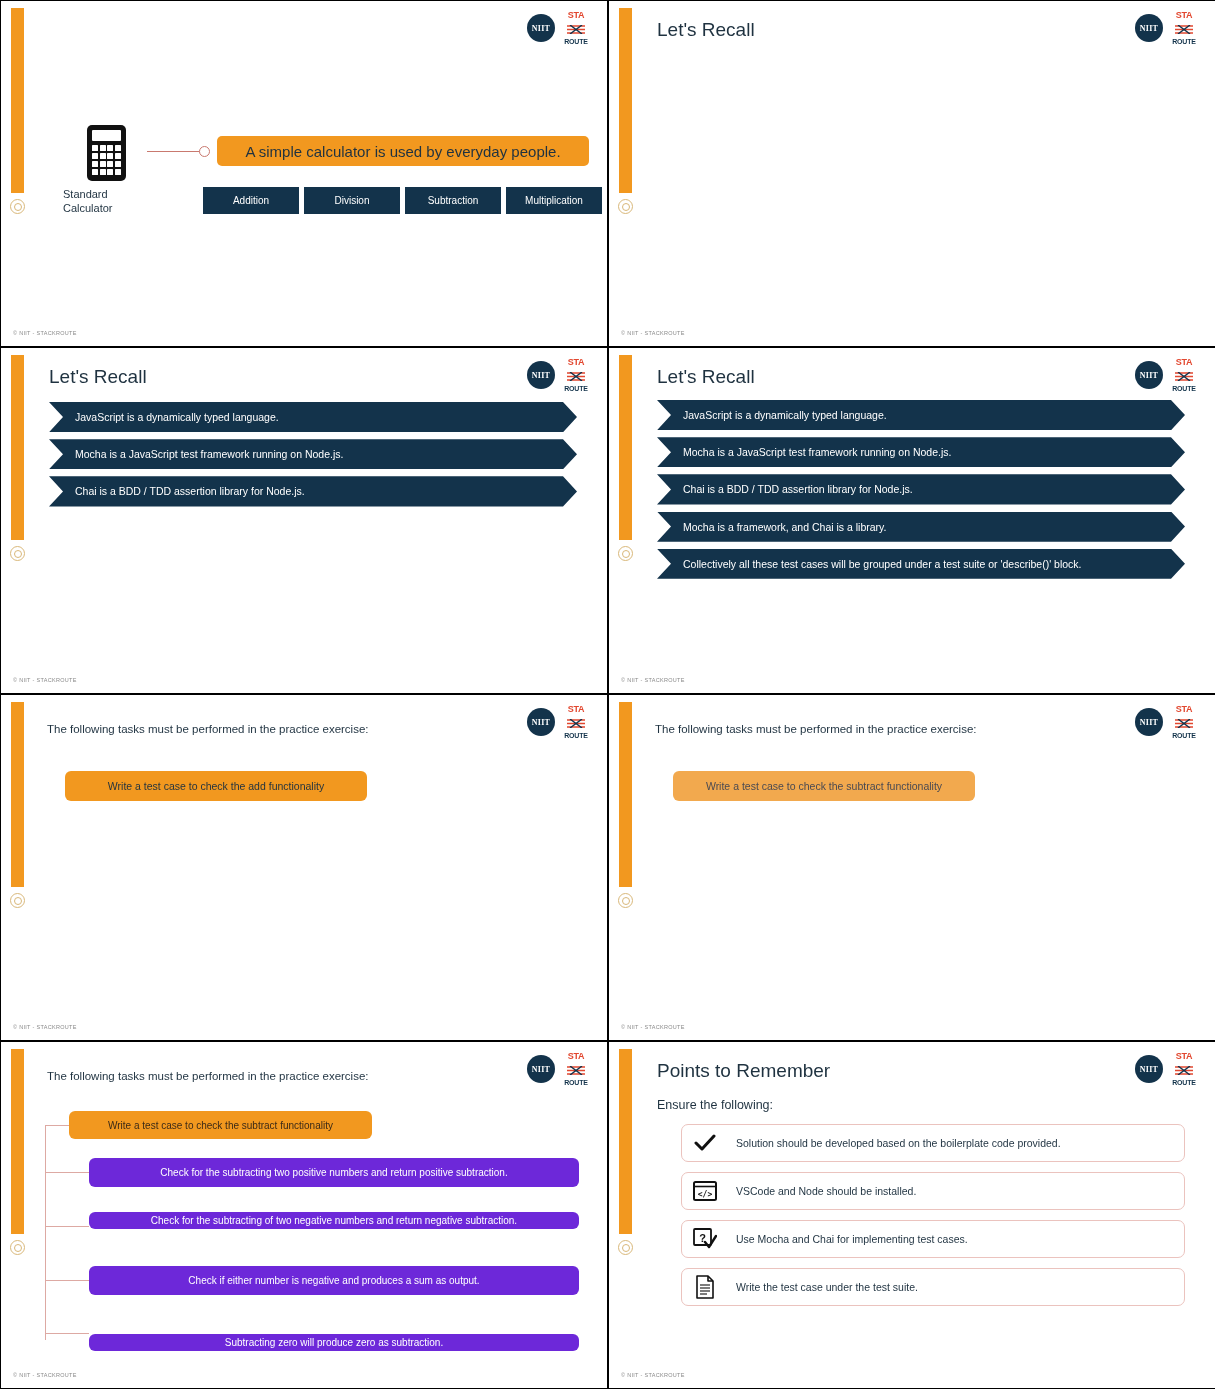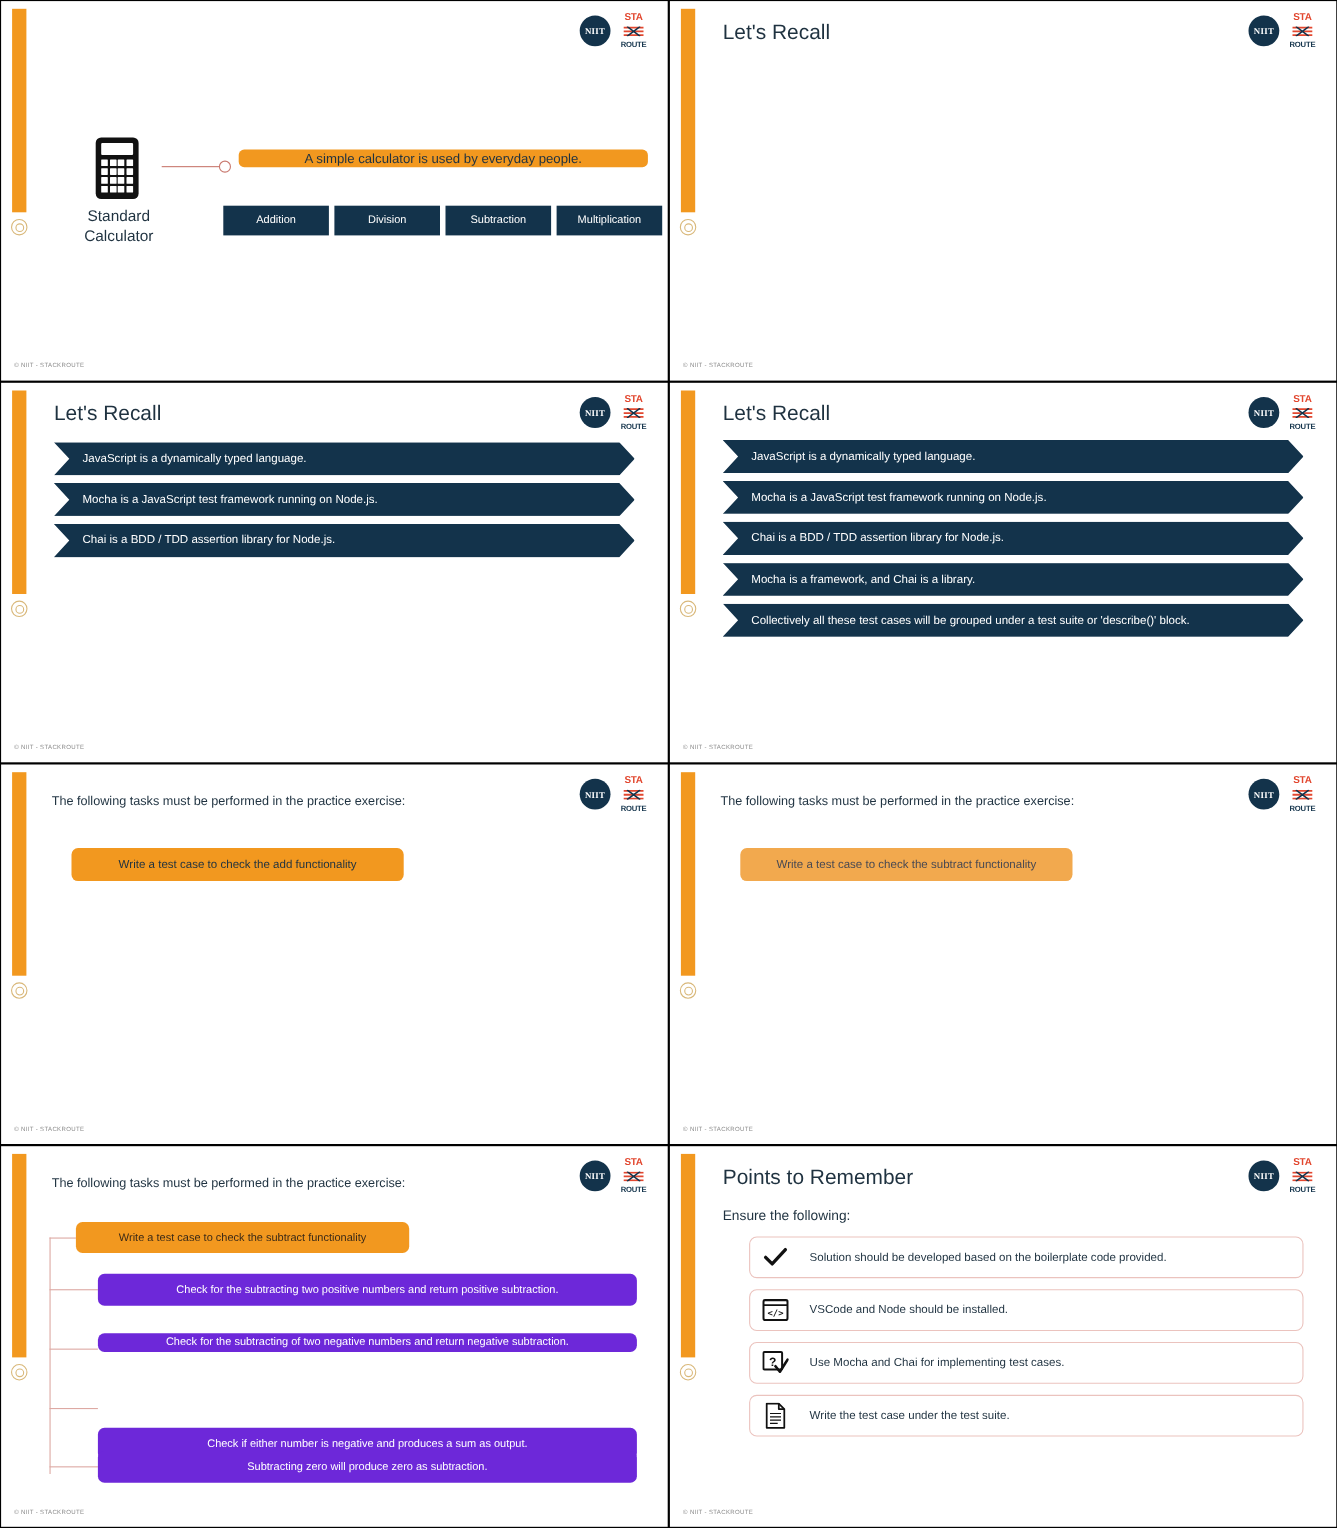--- a/index.html
+++ b/index.html
@@ -102,37 +102,37 @@
   .calc-screen {
     height:11px; background:#fff; border-radius:1px; margin-bottom:4px;
   }
   .calc-keys {
     display:grid; grid-template-columns:repeat(4,1fr);
     grid-template-rows:repeat(4,1fr); gap:1.5px; height:30px;
   }
   .calc-keys i { background:#fff; border-radius:0.5px; display:block; }
   .calc-label {
     position:absolute; left:62px; top:186px; width:90px;
-    text-align:center; font-size:14px; color:#1F3240; line-height:1.3;
+    font-size:11px; color:#1F3240; line-height:1.3;
   }
   .connector {
     position:absolute; left:146px; top:150px;
     width:54px; height:1px; background:#C9796F;
   }
   .connector-dot {
     position:absolute; left:198px; top:145px;
     width:11px; height:11px; border-radius:50%;
     background:#fff; border:1.5px solid #C9796F;
   }
   .callout {
     position:absolute; left:216px; top:135px;
-    width:372px; height:16px;
+    width:372px; height:30px;
     background:#F2981F; border-radius:5px;
     display:flex; align-items:center; justify-content:center;
-    font-size:12px; color:#1F3240;
+    font-size:15px; color:#1F3240;
   }
   .ops { position:absolute; left:202px; top:186px; display:flex; gap:5px; }
   .op {
     width:96px; height:27px; background:#13334B;
     display:flex; align-items:center; justify-content:center;
     color:#fff; font-size:10px;
   }
 
   
   .chev-list { position:absolute; left:48px; top:54px; right:30px; }
@@ -402,22 +402,22 @@
       <div class="tree-spine"></div>
       <div class="tree-branch" style="top:15px;  width:24px;"></div>
       <div class="tree-branch" style="top:62px;  width:44px;"></div>
       <div class="tree-branch" style="top:116px; width:44px;"></div>
       <div class="tree-branch" style="top:170px; width:44px;"></div>
       <div class="tree-branch" style="top:223px; width:44px;"></div>
 
       <div class="node node-root" style="left:24px; top:1px;   width:303px; height:28px;">Write a test case to check the subtract functionality</div>
       <div class="node node-child" style="left:44px; top:48px;  width:490px; height:29px;">Check for the subtracting two positive numbers and return positive subtraction.</div>
       <div class="node node-child" style="left:44px; top:102px; width:490px; height:17px;">Check for the subtracting of two negative numbers and return negative subtraction.</div>
-      <div class="node node-child" style="left:44px; top:156px; width:490px; height:29px;margin-top:32px;">Check if either number is negative and produces a sum as output.</div>
-      <div class="node node-child" style="left:44px; top:209px; width:490px; height:29px;">Subtracting zero will produce zero as subtraction.</div>
+      <div class="node node-child" style="left:44px; top:156px; width:490px; height:29px;">Check if either number is negative and produces a sum as output.</div>
+      <div class="node node-child" style="left:44px; top:224px; width:490px; height:17px;">Subtracting zero will produce zero as subtraction.</div>
     </div>
 
     <div class="footer">© NIIT - STACKROUTE</div>
   </div>
 
   <div class="slide">
     <div class="rail"></div>
     <div class="rail-ring"></div>
     <div class="logo-wrap">
       <div class="niit-badge">NIIT</div>

